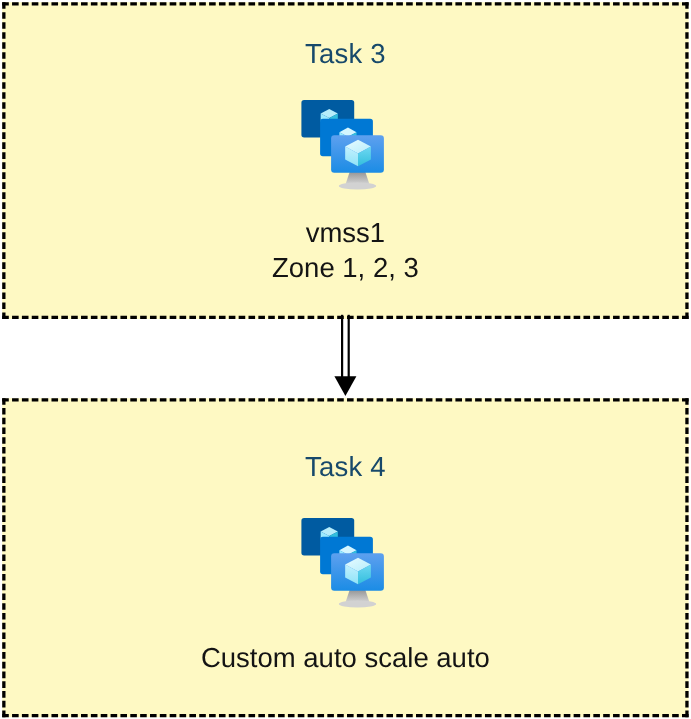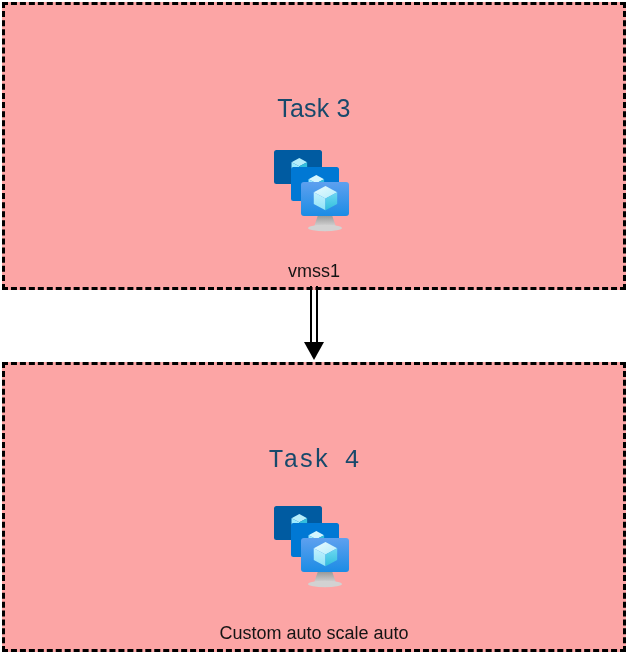--- a/index.html
+++ b/index.html
@@ -20,26 +20,25 @@
     position: absolute;
     inset: 0;
     width: 628px;
     height: 654px;
   }
 
   
   .task-box {
     position: absolute;
     box-sizing: border-box;
-    background: #fca5a5;
+    background: #fef9c3;
     border: 3px dashed #000000;
     display: flex;
     flex-direction: column;
     align-items: center;
-    justify-content: flex-end;
   }
   #box-task3 {
     left: 2px;
     top: 2px;
     width: 624px;
     height: 288px;
   }
   #box-task4 {
     left: 2px;
     top: 362px;
@@ -52,25 +51,25 @@
     font-size: 25px;
     line-height: 1;
     font-weight: 400;
     letter-spacing: 0.2px;
     margin: 0;
     padding: 0;
     text-align: center;
     white-space: nowrap;
   }
   #box-task3 .task-title { margin-top: 32px; }
-  #box-task4 .task-title { margin-top: 30px; font-family: Liberation Mono, monospace; }
+  #box-task4 .task-title { margin-top: 48px; }
 
   .task-caption {
     color: #141414;
-    font-size: 18px;
+    font-size: 25px;
     line-height: 32px;
     font-weight: 400;
     text-align: center;
     white-space: nowrap;
     margin: 0;
     padding: 0;
   }
   .caption-block { margin-top: 16px; }
   #box-task4 .caption-block { margin-top: 22px; }
 
@@ -150,20 +149,21 @@
         <g transform="translate(49,43) scale(0.78)">
           <polygon points="16,0 31,8 16,16 1,8" fill="url(#cubeTop3)"></polygon>
           <polygon points="1,8 16,16 16,31 1,23" fill="url(#cubeLeft3)"></polygon>
           <polygon points="31,8 16,16 16,31 31,23" fill="url(#cubeRight3)"></polygon>
         </g>
       </svg>
     </div>
 
     <div class="caption-block">
       <div class="task-caption">vmss1</div>
+      <div class="task-caption">Zone 1, 2, 3</div>
     </div>
   </div>
 
   <div id="connector-arrow">
     <svg viewBox="0 0 36 78" xmlns="http://www.w3.org/2000/svg">
 
       <rect x="14" y="0" width="2" height="58" fill="#000000"></rect>
       <rect x="20" y="0" width="2" height="58" fill="#000000"></rect>
 
       <polygon points="8,56 28,56 18,74" fill="#000000"></polygon>

